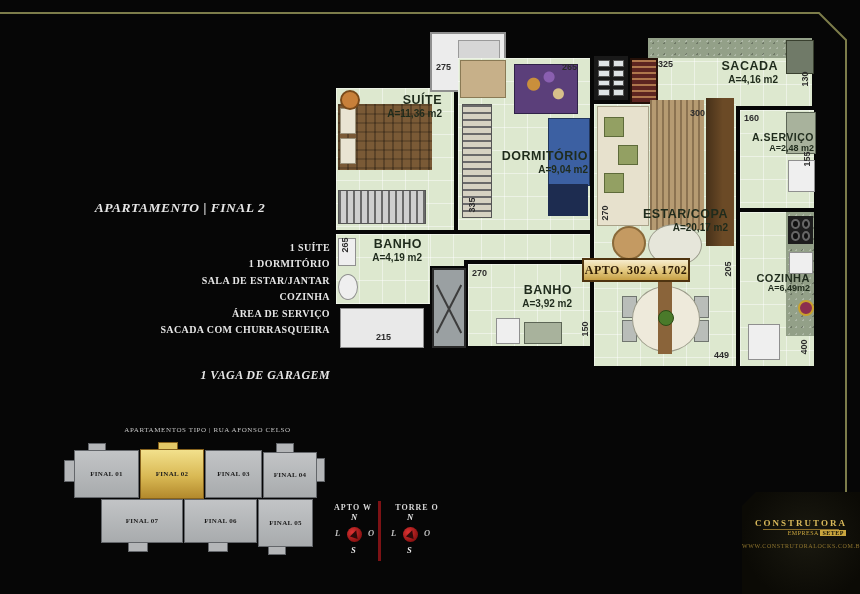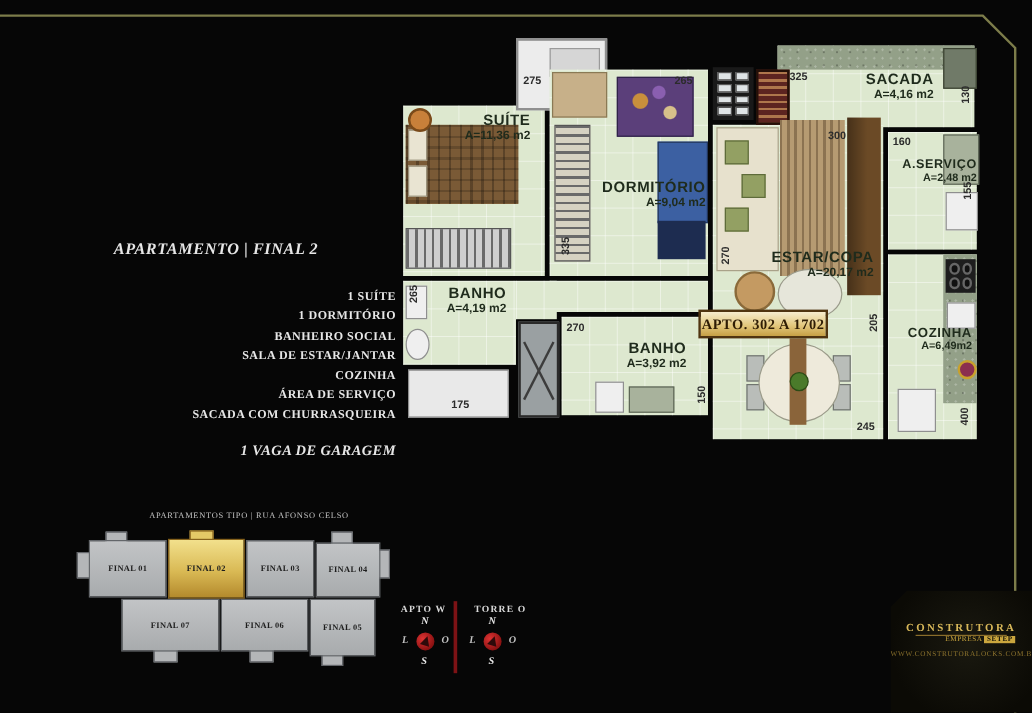--- a/index.html
+++ b/index.html
@@ -110,21 +110,20 @@
 <div id="canvas">
 
   <svg id="frame-svg" width="860" height="594">
     <path d="M0,13 L819,13 L846,40 L846,594" stroke="#7c7c4a" stroke-width="2" fill="none"></path>
   </svg>
 
   <div class="info abs info-title">APARTAMENTO | FINAL 2</div>
   <div class="info abs features-block">
     <div class="feature">1 SUÍTE</div>
     <div class="feature">1 DORMITÓRIO</div>
-    <div class="feature">BANHEIRO SOCIAL</div>
     <div class="feature">SALA DE ESTAR/JANTAR</div>
     <div class="feature">COZINHA</div>
     <div class="feature">ÁREA DE SERVIÇO</div>
     <div class="feature">SACADA COM CHURRASQUEIRA</div>
   </div>
   <div class="info abs info-garage">1 VAGA DE GARAGEM</div>
 
   <div class="room" style="left:336px;top:88px;width:118px;height:142px;"></div>
   <div class="white-box abs" style="left:430px;top:32px;width:72px;height:56px;">
     <div class="abs" style="left:26px;top:6px;width:40px;height:22px;background:#d6d6d6;border:1px solid #9a9a9a;"></div>
@@ -240,23 +239,23 @@
   <span class="dim" style="left:562px;top:62px;">265</span>
   <span class="dim" style="left:690px;top:108px;">300</span>
   <span class="dim" style="left:744px;top:113px;">160</span>
   <span class="dim v" style="left:797px;top:74px;">130</span>
   <span class="dim v" style="left:799px;top:154px;">155</span>
   <span class="dim v" style="left:464px;top:200px;">335</span>
   <span class="dim v" style="left:337px;top:240px;">265</span>
   <span class="dim v" style="left:597px;top:208px;">270</span>
   <span class="dim" style="left:472px;top:268px;">270</span>
   <span class="dim v" style="left:720px;top:264px;">205</span>
-  <span class="dim" style="left:376px;top:332px;">175</span>
+  <span class="dim" style="left:376px;top:332px;">215</span>
   <span class="dim v" style="left:577px;top:324px;">150</span>
-  <span class="dim" style="left:714px;top:350px;">245</span>
+  <span class="dim" style="left:714px;top:350px;">449</span>
   <span class="dim v" style="left:796px;top:342px;">400</span>
 
   <div class="bheader">APARTAMENTOS TIPO | RUA AFONSO CELSO</div>
   <div class="nub" style="left:88px;top:443px;width:16px;height:9px;"></div>
   <div class="nub gold" style="left:158px;top:442px;width:18px;height:10px;"></div>
   <div class="nub" style="left:276px;top:443px;width:16px;height:9px;"></div>
   <div class="nub" style="left:64px;top:460px;width:10px;height:20px;"></div>
   <div class="nub" style="left:314px;top:458px;width:9px;height:22px;"></div>
   <div class="nub" style="left:128px;top:541px;width:18px;height:9px;"></div>
   <div class="nub" style="left:208px;top:541px;width:18px;height:9px;"></div>

